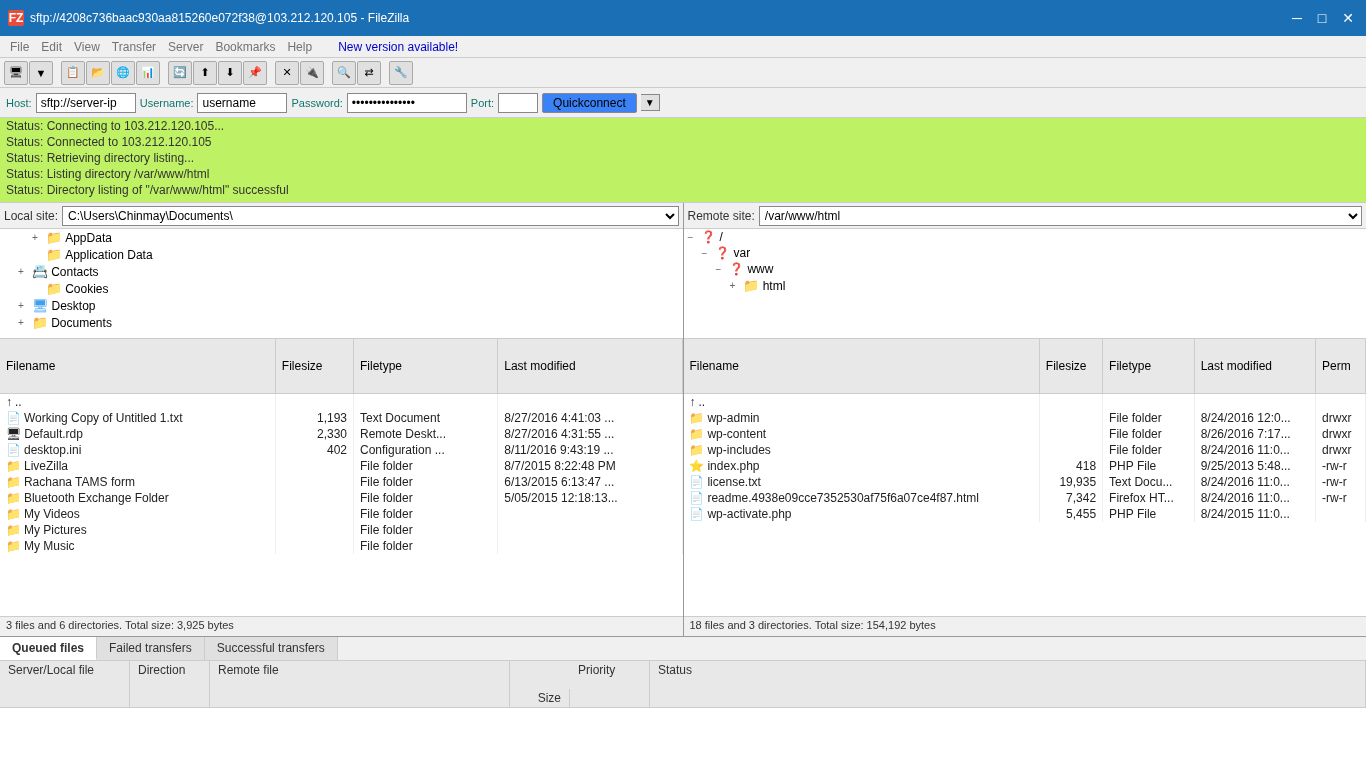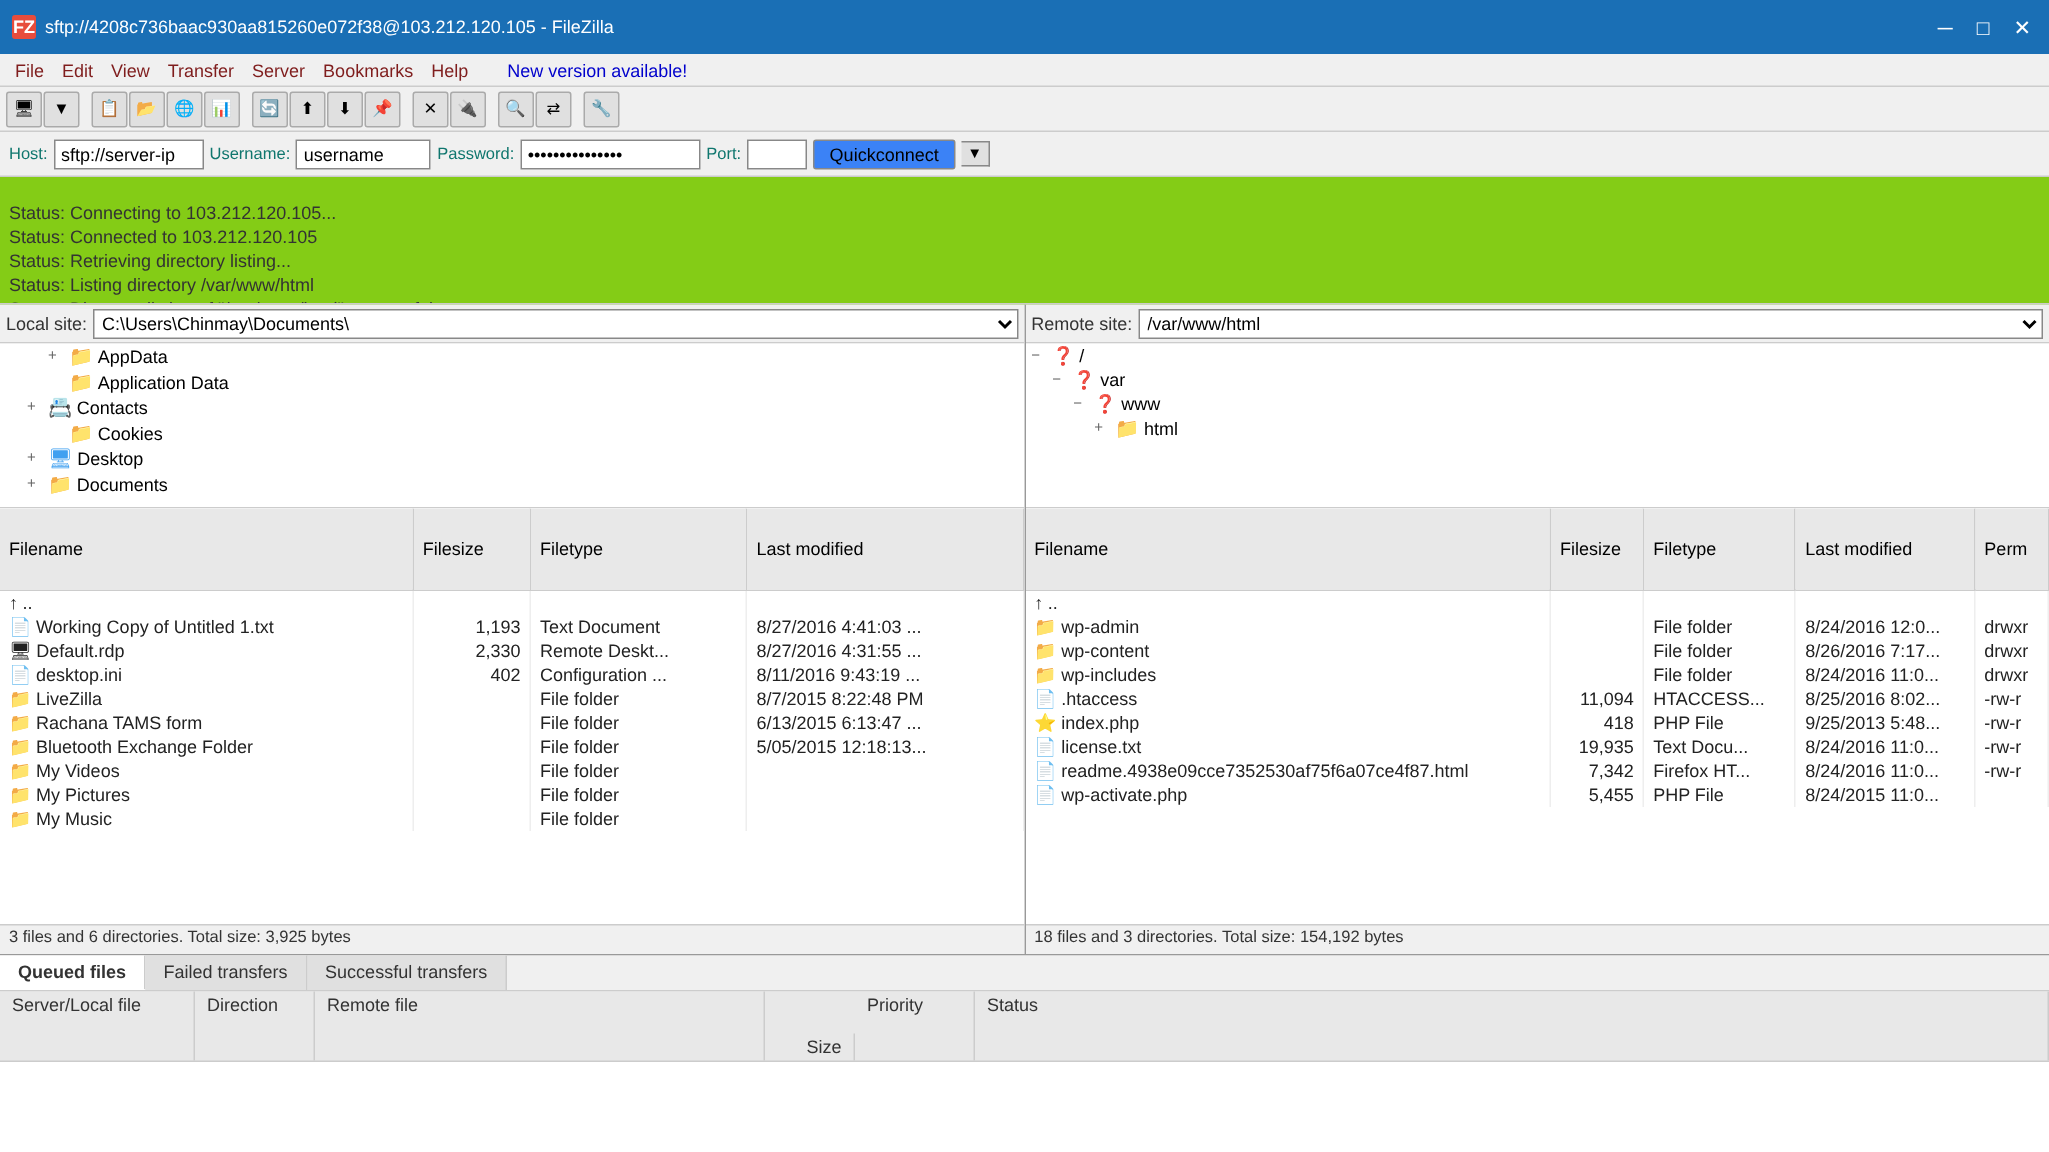--- a/index.html
+++ b/index.html
@@ -25,21 +25,21 @@
     
     #menu-bar {
       background: #f0f0f0;
       display: flex;
       align-items: center;
       padding: 2px 4px;
       border-bottom: 1px solid #ccc;
       height: 22px;
       flex-shrink: 0;
     }
-    #menu-bar .menu-item { padding: 2px 6px; cursor: pointer; color: #7f1d1d; }
+    #menu-bar .menu-item { padding: 2px 6px; cursor: pointer; color: #737373; }
 
     
     #toolbar {
       background: #f0f0f0;
       display: flex;
       align-items: center;
       padding: 2px 4px;
       border-bottom: 1px solid #ccc;
       height: 30px;
       flex-shrink: 0;
@@ -91,23 +91,23 @@
       background: #e0e0e0;
       border: 1px solid #888;
       padding: 2px 4px;
       cursor: pointer;
       font-size: 10px;
       border-left: none;
     }
 
     
     #status-area {
-      background: #84cc16;
-      border-bottom: 1px solid #ccc;
-      padding: 16px 6px;
+      background: #bef264;
+      border-bottom: 1px solid #ccc;
+      padding: 0 6px;
       flex-shrink: 0;
       height: 85px;
       overflow: hidden;
     }
     #status-area .status-line { color: #333; line-height: 16px; }
 
     #file-panels {
       display: flex;
       flex: 1;
       overflow: hidden;
@@ -530,27 +530,20 @@
       <td>drwxr</td>
     </tr>
             <tr>
       <td><span style="margin-right:3px">📁</span>wp-includes</td>
       <td class="col-size"></td>
       <td>File folder</td>
       <td>8/24/2016 11:0...</td>
       <td>drwxr</td>
     </tr>
             <tr>
-      <td><span style="margin-right:3px">📄</span>.htaccess</td>
-      <td class="col-size">11,094</td>
-      <td>HTACCESS...</td>
-      <td>8/25/2016 8:02...</td>
-      <td>-rw-r</td>
-    </tr>
-            <tr>
       <td><span style="margin-right:3px">⭐</span>index.php</td>
       <td class="col-size">418</td>
       <td>PHP File</td>
       <td>9/25/2013 5:48...</td>
       <td>-rw-r</td>
     </tr>
             <tr>
       <td><span style="margin-right:3px">📄</span>license.txt</td>
       <td class="col-size">19,935</td>
       <td>Text Docu...</td>

